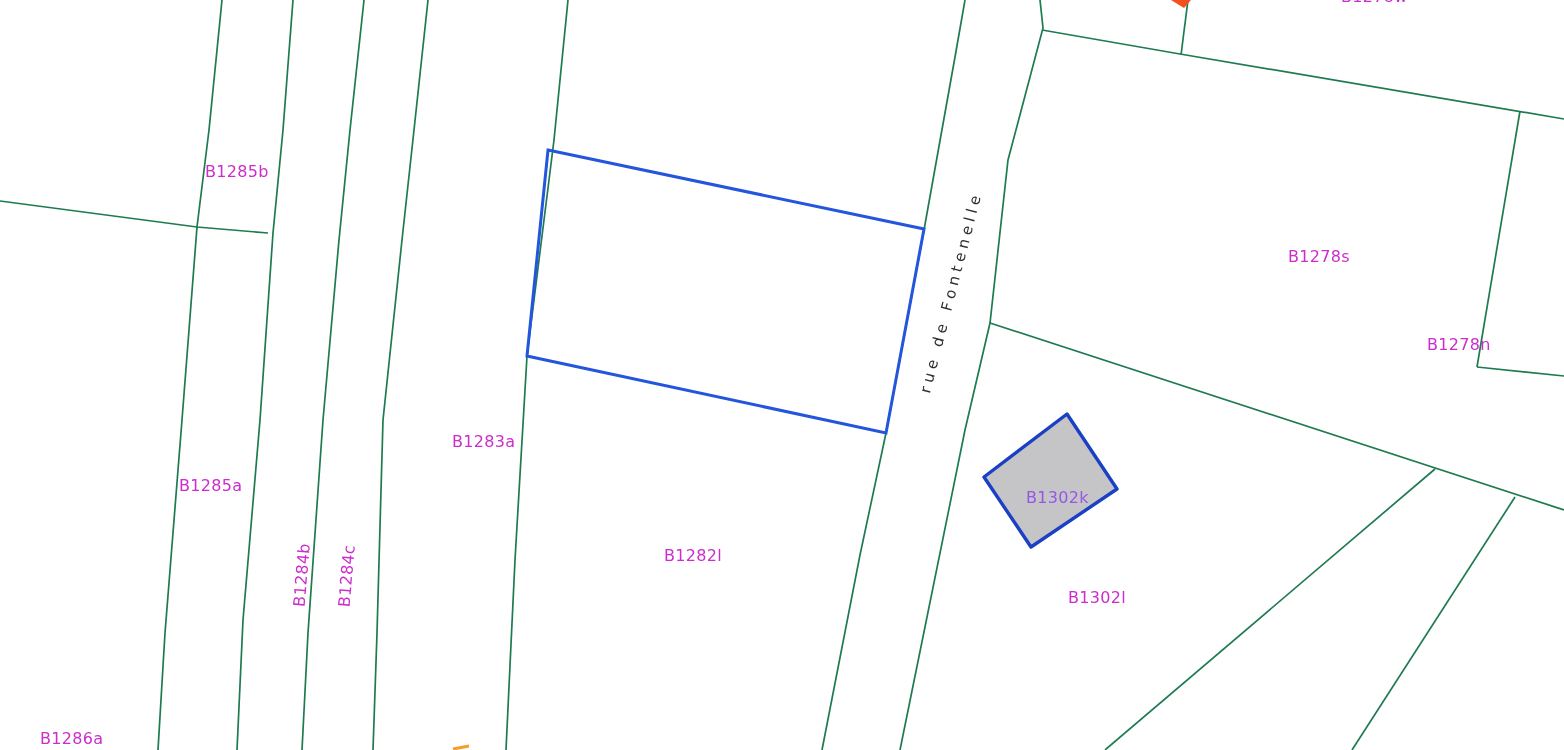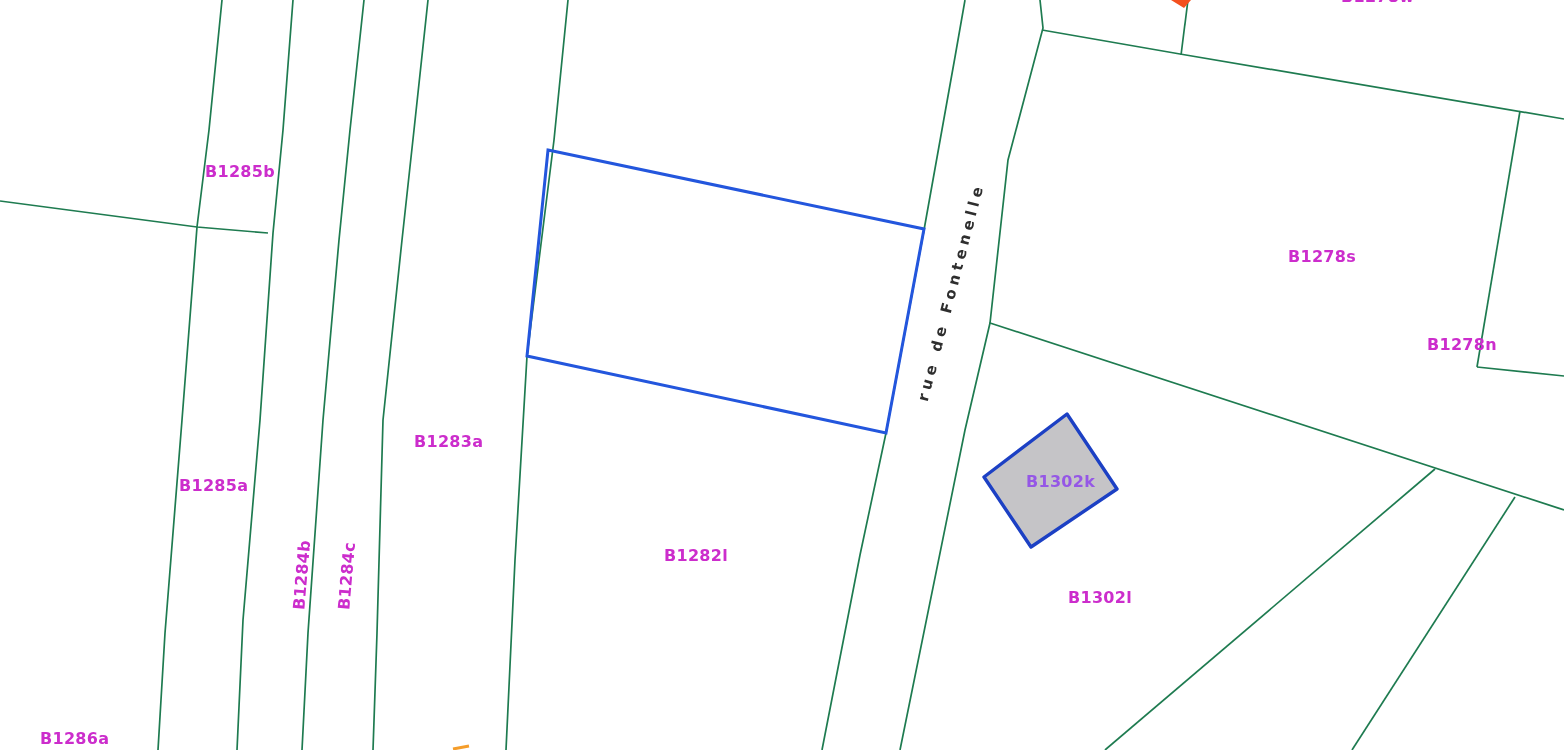--- a/index.html
+++ b/index.html
@@ -12,21 +12,21 @@
     --street-text:#2e2e2e;
     --marker-orange-red:#f4501e;
     --marker-amber:#f59d2a;
   }
   html,body{margin:0;padding:0;}
   body{
     width:1564px;height:750px;overflow:hidden;background:#ffffff;
     font-family:"DejaVu Sans","Liberation Sans",sans-serif;
     position:relative;
   }
-  #map{position:absolute;left:0;top:0;width:1564px;height:750px;font-weight:bold;}
+  #map{position:absolute;left:0;top:0;width:1564px;height:750px;}
   svg{display:block;}
   .boundary{fill:none;stroke:var(--boundary-green);stroke-width:1.7px;}
   .selected{fill:none;stroke:var(--selection-blue);stroke-width:3px;stroke-linejoin:miter;}
   .building{fill:var(--building-fill-gray);stroke:var(--building-outline-blue);stroke-width:3.4px;stroke-linejoin:round;}
   .marker-top{fill:var(--marker-orange-red);}
   .marker-bottom{fill:none;stroke:var(--marker-amber);stroke-width:3px;}
   .lbl{
     position:absolute;
     color:var(--label-magenta);
     font-size:16px;
@@ -79,24 +79,24 @@
 
     <polygon class="selected" points="548,150 924,229 886,433 527,356"></polygon>
 
     <polygon class="building" points="1067,414 1117,489 1031,547 984,477"></polygon>
   </svg>
 
   <div class="lbl" style="left:205px;top:163px">B1285b</div>
   <div class="lbl" style="left:179px;top:477px">B1285a</div>
   <div class="lbl rot" style="left:302px;top:575px">B1284b</div>
   <div class="lbl rot" style="left:347px;top:576px">B1284c</div>
-  <div class="lbl" style="left:414px;top:433px">B1283a</div>
+  <div class="lbl" style="left:452px;top:433px">B1283a</div>
   <div class="lbl" style="left:664px;top:547px">B1282l</div>
   <div class="lbl" style="left:40px;top:730px">B1286a</div>
   <div class="lbl" style="left:1288px;top:248px">B1278s</div>
   <div class="lbl" style="left:1427px;top:336px">B1278n</div>
   <div class="lbl" style="left:1341px;top:-12px">B1278w</div>
-  <div class="lbl building-lbl" style="left:1026px;top:473px">B1302k</div>
+  <div class="lbl building-lbl" style="left:1026px;top:489px">B1302k</div>
   <div class="lbl" style="left:1068px;top:589px">B1302l</div>
 
   <div class="street-lbl" style="left:951px;top:292px">rue de Fontenelle</div>
 
 </div>
 
 </body></html>

